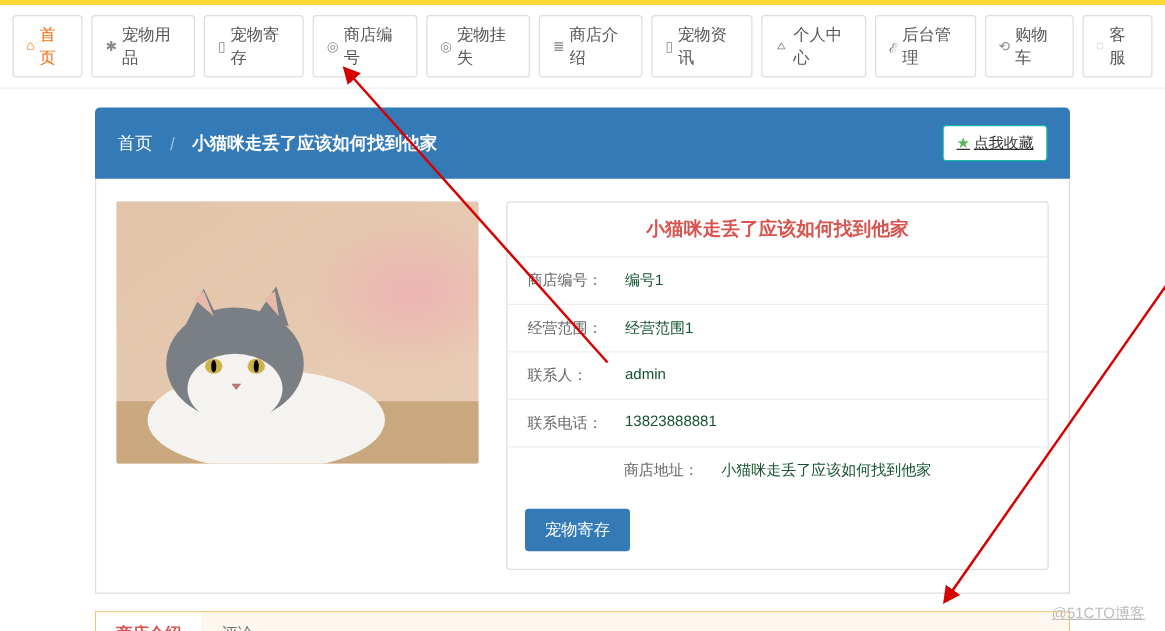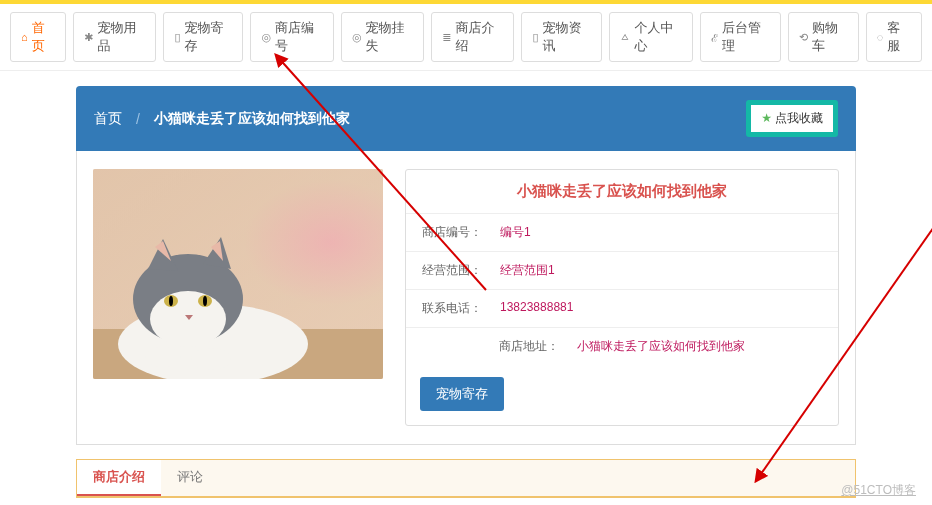--- a/index.html
+++ b/index.html
@@ -7,31 +7,31 @@
   .top-line{height:4px;background:#fdd835;}
   .nav{display:flex;gap:7px;padding:8px 10px;background:#fff;border-bottom:1px solid #eee;}
   .nav-item{border:1px solid #ddd;border-radius:3px;padding:6px 10px;font-size:13px;color:#555;cursor:pointer;background:#fff;display:flex;align-items:center;gap:4px;}
   .nav-item.active{color:#ff6600;}
   .nav-item .ic{font-size:11px;color:#888;}
   .nav-item.active .ic{color:#ff6600;}
   .page{width:780px;margin:15px auto;position:relative;}
   .bc{background:#337ab7;color:#fff;padding:14px 18px;border-radius:4px 4px 0 0;display:flex;align-items:center;font-size:14px;}
   .bc .sep{margin:0 14px;color:#9cc2e3;}
   .bc .cur{font-weight:bold;}
-  .bc .fav{margin-left:auto;background:#fff;color:#333;border-radius:3px;padding:5px 10px;font-size:12px;cursor:pointer;border:5px solid #14b8a6;}
+  .bc .fav{margin-left:auto;background:#fff;color:#333;border-radius:3px;padding:5px 10px;font-size:12px;cursor:pointer;border:1px solid #14b8a6;text-decoration:underline;}
   .bc .fav .star{color:#5cb85c;margin-right:3px;}
   .body{display:flex;gap:22px;padding:18px 16px;border:1px solid #ddd;border-top:none;}
   .photo{width:290px;height:210px;position:relative;overflow:hidden;border-radius:2px;}
   .photo svg{width:100%;height:100%;display:block;}
   .info{flex:1;border:1px solid #ddd;border-radius:3px;}
   .info-title{color:#d9534f;font-weight:bold;font-size:15px;text-align:center;padding:12px 10px;border-bottom:1px solid #eee;}
   .row{display:flex;padding:10px 16px;border-bottom:1px solid #eee;font-size:12px;color:#666;}
   .row:last-of-type{border-bottom:none;justify-content:center;}
   .row .lbl{width:78px;flex-shrink:0;}
-  .row .val{color:#be185d;}
+  .row .val{color:#14532d;}
   .cta{margin:12px 14px 14px;background:#337ab7;color:#fff;border:none;border-radius:3px;padding:8px 16px;font-size:13px;cursor:pointer;}
   .tabs-box{margin-top:14px;border:1px solid #f0c36d;background:#fefefe;}
   .tab-row{display:flex;border-bottom:1px solid #f0c36d;background:#fdf8ef;}
   .tab{padding:8px 16px;font-size:13px;color:#777;cursor:pointer;}
   .tab.active{color:#d9534f;border-bottom:2px solid #d9534f;font-weight:bold;background:#fff;}
   svg.arrow{position:absolute;pointer-events:none;}
   .watermark{position:fixed;right:16px;bottom:6px;color:#bdbdbd;font-size:12px;text-decoration:underline;}
 </style>
 </head>
 <body>
@@ -137,20 +137,24 @@
       <div id="rows">
           <div class="row">
             <span class="lbl">商店编号：</span>
             <span class="val">编号1</span>
           </div>
           <div class="row">
             <span class="lbl">经营范围：</span>
             <span class="val">经营范围1</span>
           </div>
           <div class="row">
+            <span class="lbl">联系人：</span>
+            <span class="val">admin</span>
+          </div>
+          <div class="row">
             <span class="lbl">联系电话：</span>
             <span class="val">13823888881</span>
           </div>
           <div class="row">
             <span class="lbl">商店地址：</span>
             <span class="val">小猫咪走丢了应该如何找到他家</span>
           </div>
         </div>
       <button class="cta">宠物寄存</button>
     </div>

